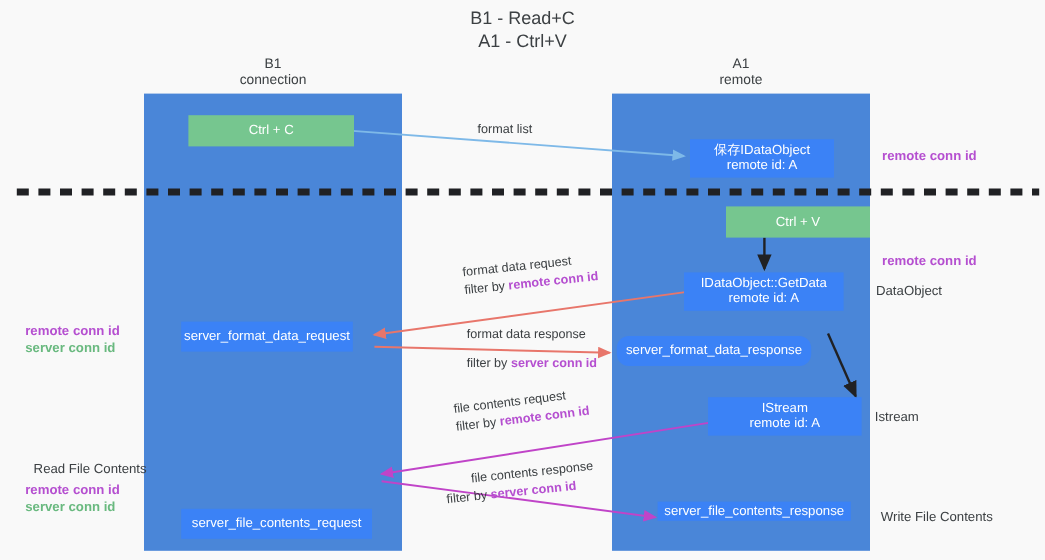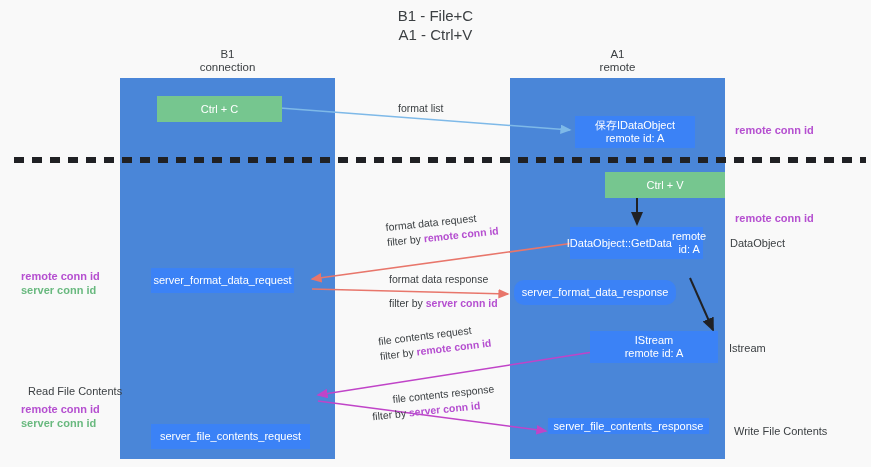--- a/index.html
+++ b/index.html
@@ -57,21 +57,21 @@
   .rot-up{transform-origin:left bottom;}
 
   svg.arrows{position:absolute;left:0;top:0;width:871px;height:467px;overflow:visible;}
 </style>
 </head>
 <body>
 
 <div class="stage">
 
   <div class="title">
-    <div>B1 - File+C</div>
+    <div>B1 - Read+C</div>
     <div>A1 - Ctrl+V</div>
   </div>
 
   <div class="lane-head" style="left:120px;top:48px;width:215px;">
     <span class="l1">B1</span>
     <span class="l2">connection</span>
   </div>
   <div class="lane-head" style="left:510px;top:48px;width:215px;">
     <span class="l1">A1</span>
     <span class="l2">remote</span>
@@ -108,34 +108,34 @@
 
     <line x1="312" y1="289" x2="508" y2="294" stroke="#e8766b" stroke-width="1.6" marker-end="url(#ah-red)"></line>
 
     <line x1="690" y1="278" x2="713" y2="330" stroke="#202124" stroke-width="2" marker-end="url(#ah-blk)"></line>
 
     <line x1="593" y1="352" x2="318" y2="395" stroke="#c044c8" stroke-width="1.6" marker-end="url(#ah-mag)"></line>
 
     <line x1="318" y1="401" x2="546" y2="431" stroke="#c044c8" stroke-width="1.6" marker-end="url(#ah-mag)"></line>
   </svg>
 
-  <div class="box green" style="left:157px;top:96px;width:125px;height:26px;">
+  <div class="box green" style="left:157px;top:96px;width:138px;height:26px;">
     <span>Ctrl + C</span>
   </div>
 
   <div class="box orange" style="left:575px;top:116px;width:120px;height:32px;flex-direction:column;">
     <span>保存IDataObject</span>
     <span>remote id: A</span>
   </div>
 
   <div class="box green" style="left:605px;top:172px;width:120px;height:26px;">
     <span>Ctrl + V</span>
   </div>
 
-  <div class="box orange" style="left:570px;top:227px;width:133px;height:32px;flex-direction:row;">
+  <div class="box orange" style="left:570px;top:227px;width:133px;height:32px;flex-direction:column;">
     <span>IDataObject::GetData</span>
     <span>remote id: A</span>
   </div>
 
   <div class="box orange" style="left:151px;top:268px;width:143px;height:25px;text-align:center;">
     <span>server_format_data_request</span>
   </div>
 
   <div class="box orange" style="left:514px;top:280px;width:162px;height:25px;border-radius:10px;">
     <span>server_format_data_response</span>

